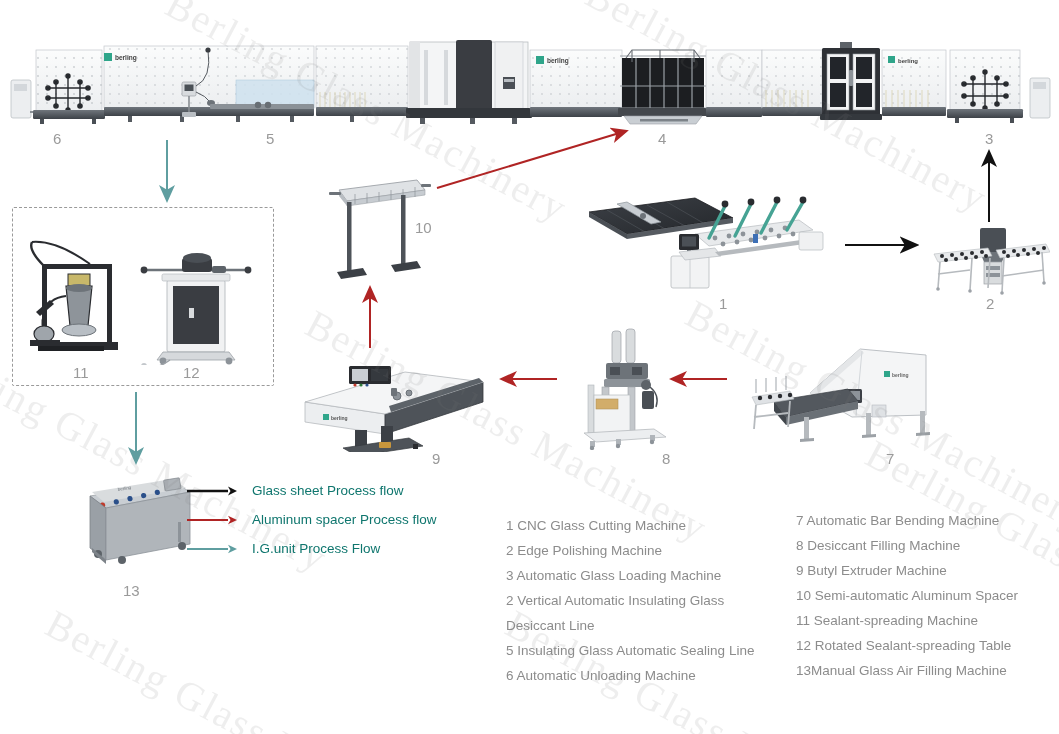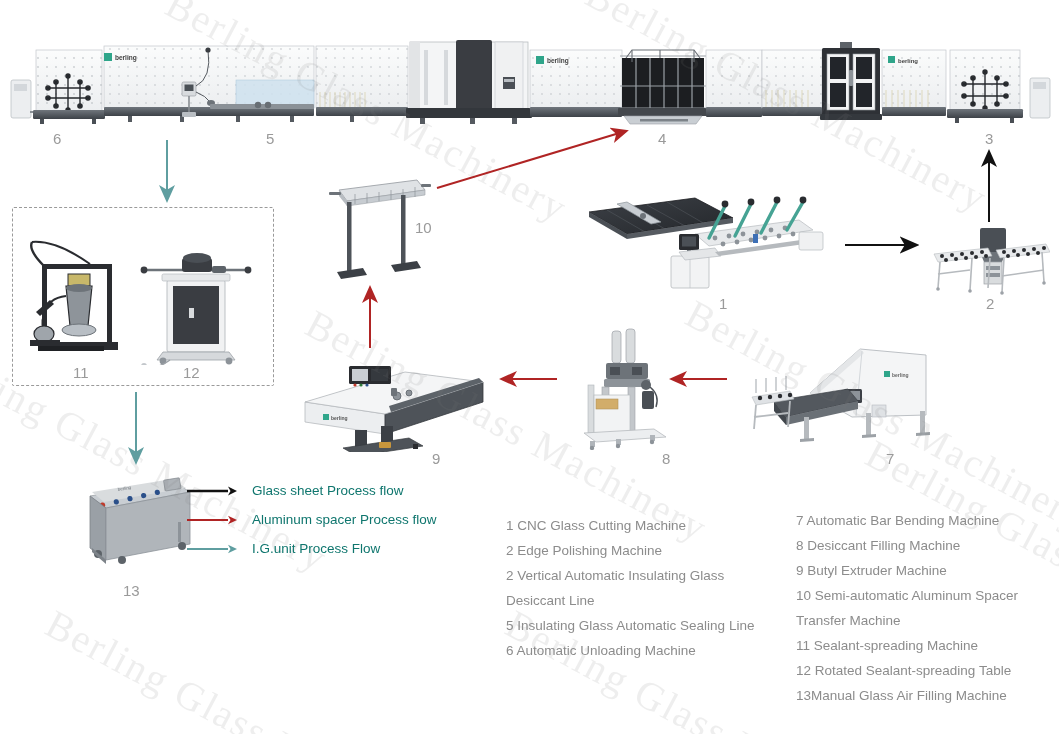--- a/index.html
+++ b/index.html
@@ -690,30 +690,30 @@
         <line x1="1" y1="6" x2="42" y2="6" stroke="#5f9ea0" stroke-width="1.9"></line>
         <path d="M42,1.8 L51,6 L42,10.2 L44.5,6 Z" fill="#5f9ea0"></path>
       </svg>
       <span class="legend-text">I.G.unit Process Flow</span>
     </div>
   </div>
 
   <div class="keylist left">
     <div class="key-item">1 CNC Glass Cutting Machine</div>
     <div class="key-item">2 Edge Polishing Machine</div>
+    <div class="key-item">3 Automatic Glass Loading Machine</div>
     <div class="key-item">2 Vertical Automatic Insulating Glass</div>
     <div class="key-item">Desiccant Line</div>
     <div class="key-item">5 Insulating Glass Automatic Sealing Line</div>
     <div class="key-item">6 Automatic Unloading Machine</div>
   </div>
 
   <div class="keylist right">
     <div class="key-item">7 Automatic Bar Bending Machine</div>
     <div class="key-item">8 Desiccant Filling Machine</div>
     <div class="key-item">9 Butyl Extruder Machine</div>
     <div class="key-item">10 Semi-automatic Aluminum Spacer</div>
-    <div class="key-item">Transfer Machine</div>
     <div class="key-item">11 Sealant-spreading Machine</div>
     <div class="key-item">12 Rotated Sealant-spreading Table</div>
     <div class="key-item">13Manual Glass Air Filling Machine</div>
   </div>
 
 </div>
 
 </body></html>

